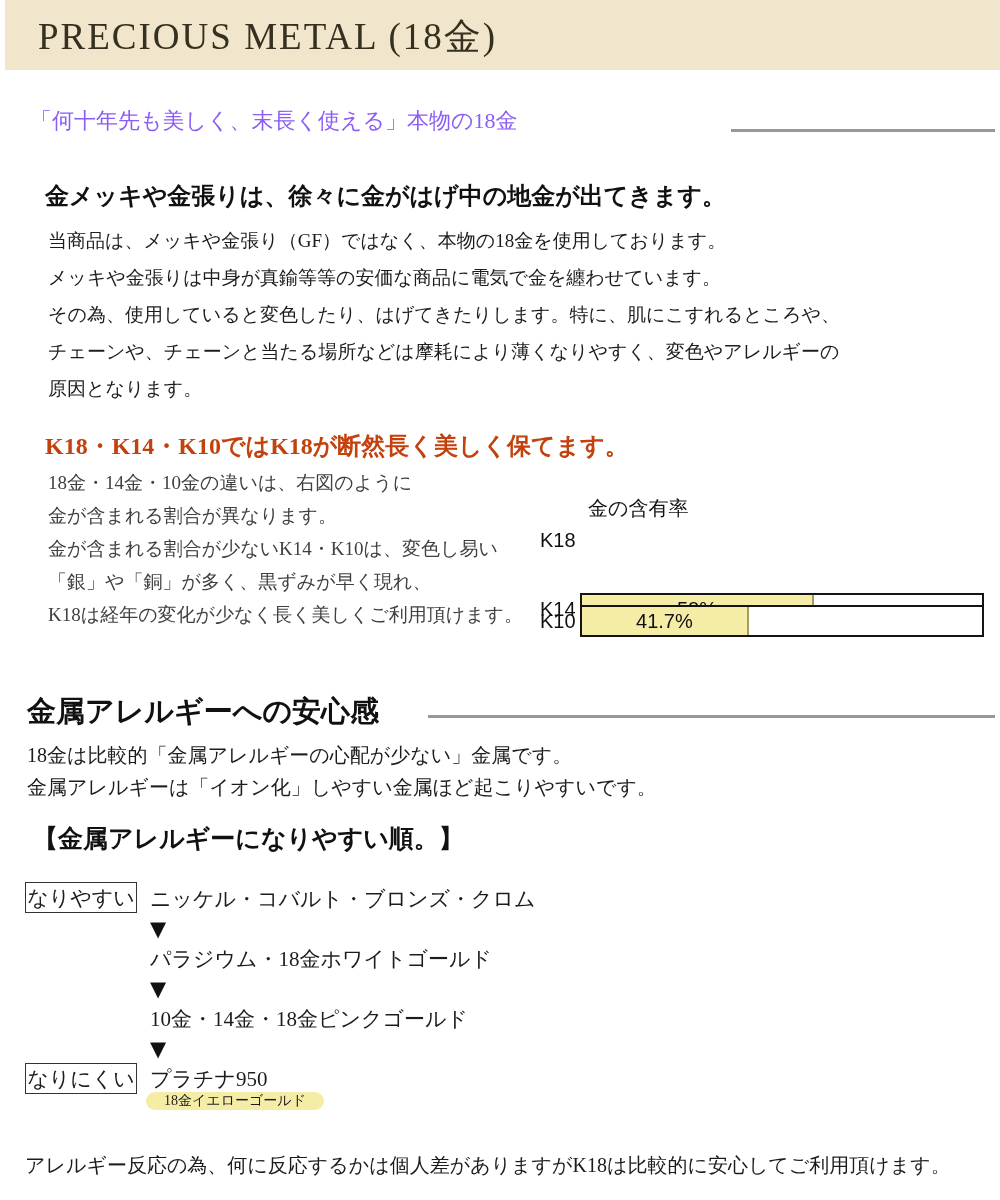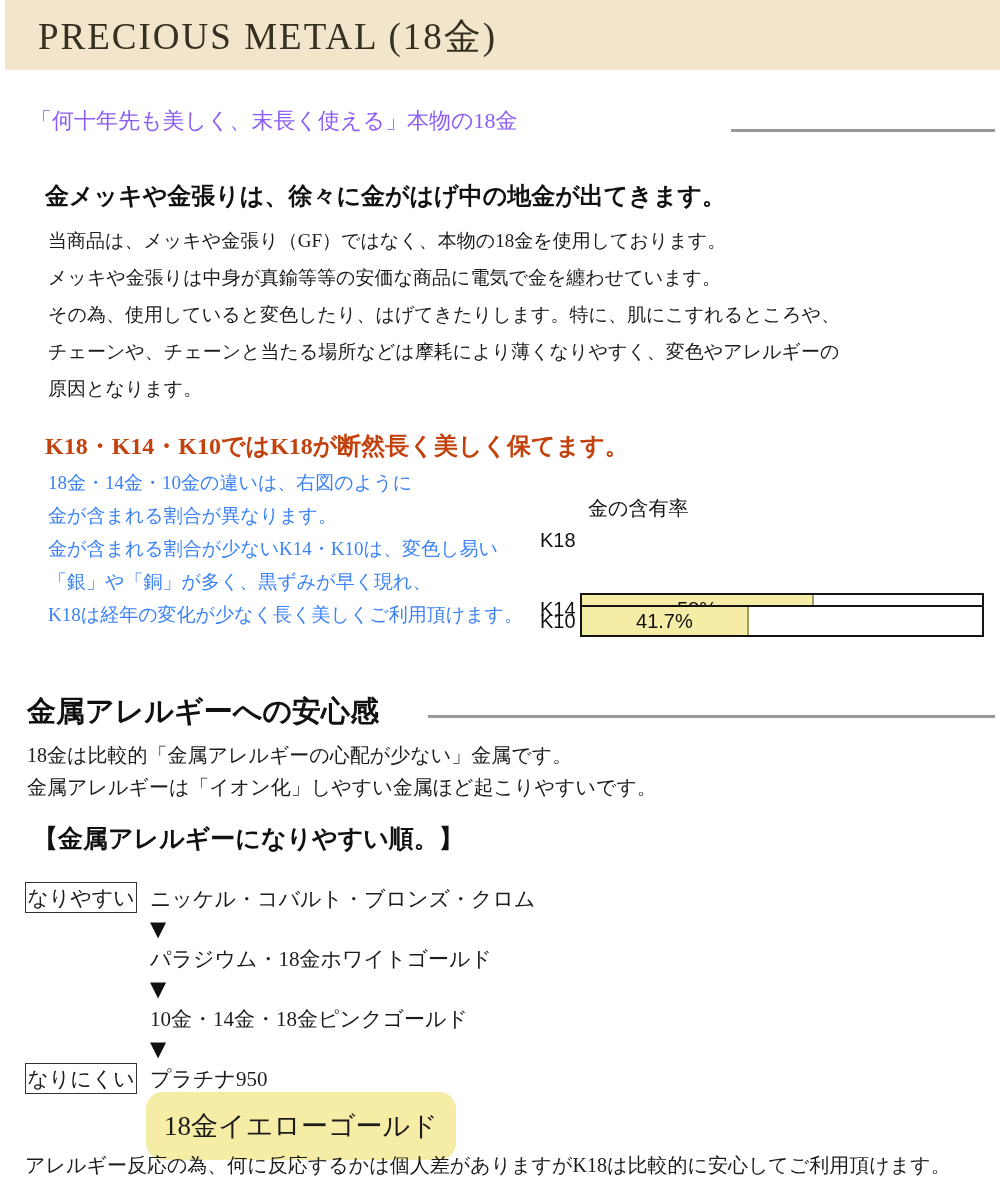--- a/index.html
+++ b/index.html
@@ -39,21 +39,21 @@
     position:absolute; left:48px; top:222px;
     font-size:19px; line-height:37px; color:#1c1c1c;
   }
   
   .h2k{
     position:absolute; left:45px; top:430px;
     font-size:24px; font-weight:bold; color:#c2410c;
   }
   .karat-text{
     position:absolute; left:48px; top:466px;
-    font-size:19px; line-height:33px; color:#3b82f6;
+    font-size:19px; line-height:33px; color:#404040;
   }
   
   .chart-title{
     position:absolute; left:588px; top:495px;
     font-size:20px; font-family:"Liberation Sans", sans-serif; color:#111;
   }
   .chart-row-label{
     position:absolute; left:540px; width:38px; height:32px;
     font-size:20px; line-height:32px;
     font-family:"Liberation Sans", sans-serif; color:#111;
@@ -102,22 +102,22 @@
   .step0{top:885px;} .step1{top:945px;} .step2{top:1005px;} .step3{top:1065px;}
   .arrow{
     position:absolute; left:150px;
     font-size:21px; color:#111;
     font-family:"DejaVu Sans", sans-serif;
   }
   .arrow1{top:917px;} .arrow2{top:977px;} .arrow3{top:1037px;}
   .pill{
     position:absolute; left:146px; top:1092px;
     background:#f5eda5; border-radius:17px;
-    padding:16px 18px;
-    font-size:27px; color:#1c1c1c; white-space:nowrap;
+    padding:0 18px;
+    font-size:14px; color:#1c1c1c; white-space:nowrap;
   }
   .note{
     position:absolute; left:25px; top:1152px; width:975px;
     font-size:20px; color:#1c1c1c; white-space:nowrap;
   }
 </style>
 </head>
 <body>
 
 <div class="page">

